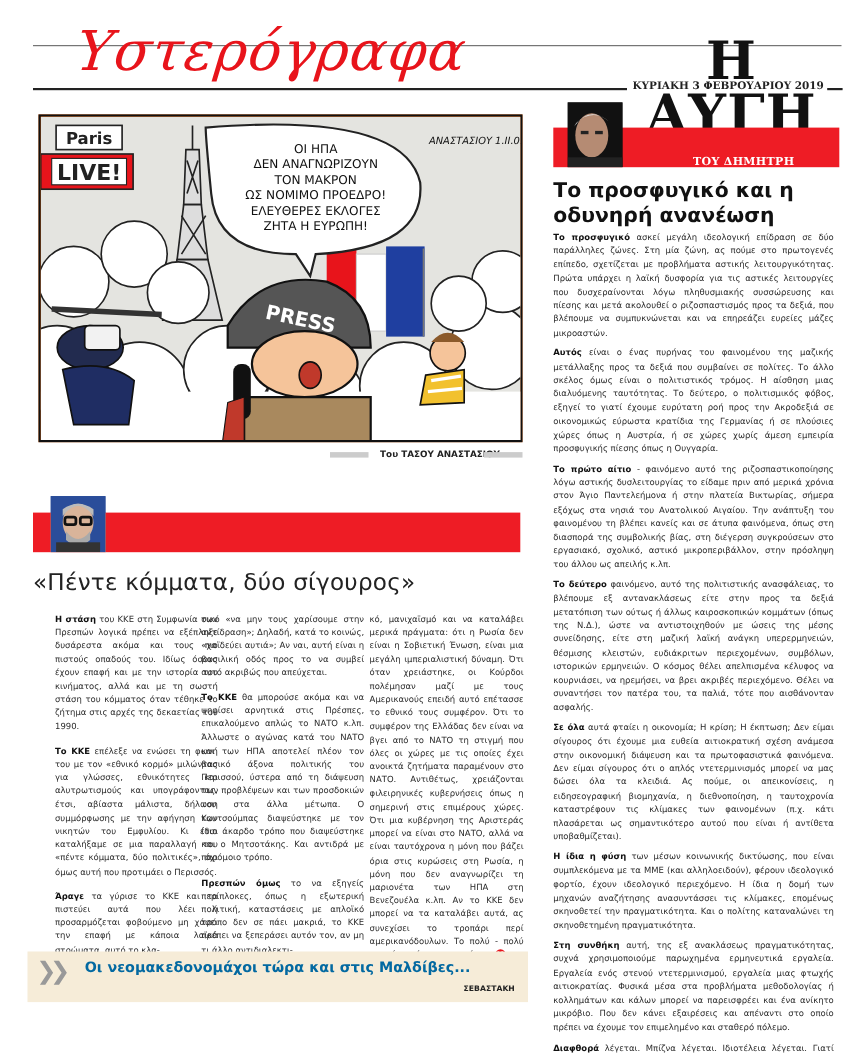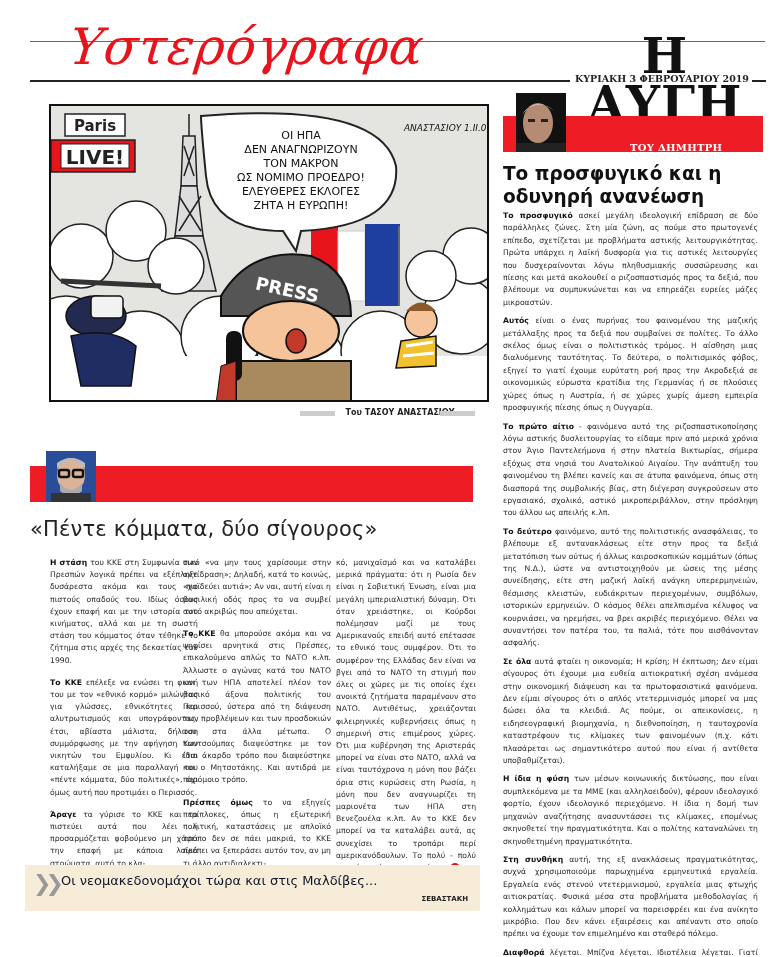--- a/index.html
+++ b/index.html
@@ -8,21 +8,21 @@
 
   
   .rule-top { position: absolute; left: 30px; top: 41px; width: 735px; height: 1px; background: #666; }
   .rule-bot { position: absolute; left: 30px; top: 80px; width: 540px; height: 2px; background: #222; }
   .rule-bot2 { position: absolute; left: 752px; top: 80px; width: 14px; height: 2px; background: #222; }
   .section-title { position: absolute; left: 70px; top: 22px; font-family: "DejaVu Serif", serif; font-style: italic; font-size: 50px; color: #e8141b; letter-spacing: 1px; transform: skewX(-6deg); line-height: 1; }
   .logo { position: absolute; left: 565px; top: 32px; width: 200px; text-align: center; font-family: "DejaVu Serif", serif; font-weight: bold; font-size: 48px; letter-spacing: 1px; color: #111; line-height: 1; }
   .date { position: absolute; left: 575px; top: 73px; width: 180px; font-family: "DejaVu Serif", serif; font-weight: bold; font-size: 9.5px; color: #222; }
 
   
-  .cartoon { position: absolute; left: 35px; top: 104px; width: 440px; height: 298px; border: 2px solid #111; background: #f97316; overflow: hidden; margin-left: 14px; }
+  .cartoon { position: absolute; left: 35px; top: 104px; width: 440px; height: 298px; border: 2px solid #111; background: #f97316; overflow: hidden; }
   .cartoon svg { position: absolute; left: 0; top: 0; }
   .cartoon-credit { position: absolute; left: 300px; top: 408px; width: 200px; text-align: center; font-size: 8px; font-weight: bold; color: #222; }
   .credit-bar { position: absolute; top: 411px; height: 5px; background: #ccc; }
 
   
   .author-band-l { position: absolute; left: 30px; top: 466px; width: 443px; height: 36px; background: #ee1c25; }
   .author-photo-l { position: absolute; left: 46px; top: 451px; width: 50px; height: 51px; background: linear-gradient(180deg,#2a4d9a 0%,#2a4d9a 30%, #8a8a8a 30%); overflow: hidden; }
   .author-name-l { position: absolute; left: 104px; top: 504px; font-family: "DejaVu Serif", serif; font-size: 7.5px; font-weight: bold; color: #fff; letter-spacing: 0.3px; }
   .headline-l { position: absolute; left: 30px; top: 517px; font-size: 21px; font-weight: normal; color: #222; letter-spacing: 0.2px; }
 
@@ -31,21 +31,21 @@
   .col b { color: #111; font-weight: bold; }
   .col-1 { left: 30px; top: 557px; width: 148px; margin-left: 20px; }
   .col-2 { left: 183px; top: 557px; width: 148px; }
   .col-3 { left: 336px; top: 557px; width: 140px; }
 
   .end-mark { display: inline-block; width: 10px; height: 10px; border-radius: 50%; background: #e8141b; color: #fff; font-size: 7px; line-height: 10px; text-align: center; font-weight: bold; vertical-align: middle; margin-left: 8px; }
 
   
   .promo { position: absolute; left: 25px; top: 865px; width: 455px; height: 46px; background: #f6ecd8; }
   .promo-arrows { position: absolute; left: 8px; top: 6px; font-size: 22px; color: #999; letter-spacing: -6px; }
-  .promo-title { position: absolute; left: 36px; top: 8px; font-size: 13px; font-weight: normal; color: #0f172a; }
+  .promo-title { position: absolute; left: 52px; top: 8px; font-size: 13px; font-weight: bold; color: #0369a1; }
   .promo-author { position: absolute; right: 12px; top: 30px; font-size: 7px; font-weight: bold; color: #222; }
 
   
   .author-band-r { position: absolute; left: 503px; top: 116px; width: 260px; height: 36px; background: #ee1c25; }
   .author-photo-r { position: absolute; left: 516px; top: 93px; width: 50px; height: 59px; background: #111; overflow: hidden; }
   .author-name-r { position: absolute; left: 630px; top: 142px; font-family: "DejaVu Serif", serif; font-size: 10px; font-weight: bold; color: #fff; letter-spacing: 0.3px; }
   .headline-r { position: absolute; left: 503px; top: 162px; width: 260px; font-size: 18.5px; font-weight: bold; line-height: 23px; color: #111; }
   .col-r { left: 503px; top: 210px; width: 255px; font-size: 7.7px; line-height: 12.4px; }
   .col-r p { margin-bottom: 6px; }
 </style>
@@ -158,21 +158,21 @@
 <h2 class="headline-l">«Πέντε κόμματα, δύο σίγουρος»</h2>
 
 <div class="col col-1">
   <p><b>Η στάση</b><span> του ΚΚΕ στη Συμφωνία των Πρεσπών λογικά πρέπει να εξέπληξε δυσάρεστα ακόμα και τους πιο πιστούς οπαδούς του. Ιδίως όσους έχουν επαφή και με την ιστορία του κινήματος, αλλά και με τη σωστή στάση του κόμματος όταν τέθηκε το ζήτημα στις αρχές της δεκαετίας του 1990.</span></p>
   <p><b>Το ΚΚΕ</b><span> επέλεξε να ενώσει τη φωνή του με τον «εθνικό κορμό» μιλώντας για γλώσσες, εθνικότητες και αλυτρωτισμούς και υπογράφοντας, έτσι, αβίαστα μάλιστα, δήλωση συμμόρφωσης με την αφήγηση των νικητών του Εμφυλίου. Κι έτσι καταλήξαμε σε μια παραλλαγή του «πέντε κόμματα, δύο πολιτικές», όχι όμως αυτή που προτιμάει ο Περισσός.</span></p>
   <p><b>Άραγε</b><span> τα γύρισε το ΚΚΕ και τα πιστεύει αυτά που λέει ή προσαρμόζεται φοβούμενο μη χάσει την επαφή με κάποια λαϊκά στρώματα, αυτό το κλα-</span></p>
 </div>
 <div class="col col-2">
   <p><span>σικό «να μην τους χαρίσουμε στην αντίδραση»; Δηλαδή, κατά το κοινώς, «χαϊδεύει αυτιά»; Αν ναι, αυτή είναι η βασιλική οδός προς το να συμβεί αυτό ακριβώς που απεύχεται.</span></p>
   <p><b>Το ΚΚΕ</b><span> θα μπορούσε ακόμα και να ψηφίσει αρνητικά στις Πρέσπες, επικαλούμενο απλώς το ΝΑΤΟ κ.λπ. Άλλωστε ο αγώνας κατά του ΝΑΤΟ και των ΗΠΑ αποτελεί πλέον τον βασικό άξονα πολιτικής του Περισσού, ύστερα από τη διάψευση των προβλέψεων και των προσδοκιών του στα άλλα μέτωπα. Ο Κουτσούμπας διαψεύστηκε με τον ίδιο άκαρδο τρόπο που διαψεύστηκε και ο Μητσοτάκης. Και αντιδρά με παρόμοιο τρόπο.</span></p>
-  <p><b>Πρέσπες όμως</b><span> το να εξηγείς περίπλοκες, όπως η εξωτερική πολιτική, καταστάσεις με απλοϊκό τρόπο δεν σε πάει μακριά, το ΚΚΕ πρέπει να ξεπεράσει αυτόν τον, αν μη τι άλλο αντιδιαλεκτι-</span></p>
+  <p><b>Πρεσπών όμως</b><span> το να εξηγείς περίπλοκες, όπως η εξωτερική πολιτική, καταστάσεις με απλοϊκό τρόπο δεν σε πάει μακριά, το ΚΚΕ πρέπει να ξεπεράσει αυτόν τον, αν μη τι άλλο αντιδιαλεκτι-</span></p>
 </div>
 <div class="col col-3">
   <p><span>κό, μανιχαϊσμό και να καταλάβει μερικά πράγματα: ότι η Ρωσία δεν είναι η Σοβιετική Ένωση, είναι μια μεγάλη ιμπεριαλιστική δύναμη. Ότι όταν χρειάστηκε, οι Κούρδοι πολέμησαν μαζί με τους Αμερικανούς επειδή αυτό επέτασσε το εθνικό τους συμφέρον. Ότι το συμφέρον της Ελλάδας δεν είναι να βγει από το ΝΑΤΟ τη στιγμή που όλες οι χώρες με τις οποίες έχει ανοικτά ζητήματα παραμένουν στο ΝΑΤΟ. Αντιθέτως, χρειάζονται φιλειρηνικές κυβερνήσεις όπως η σημερινή στις επιμέρους χώρες. Ότι μια κυβέρνηση της Αριστεράς μπορεί να είναι στο ΝΑΤΟ, αλλά να είναι ταυτόχρονα η μόνη που βάζει όρια στις κυρώσεις στη Ρωσία, η μόνη που δεν αναγνωρίζει τη μαριονέτα των ΗΠΑ στη Βενεζουέλα κ.λπ. Αν το ΚΚΕ δεν μπορεί να τα καταλάβει αυτά, ας συνεχίσει το τροπάρι περί αμερικανόδουλων. Το πολύ - πολύ να πείσει κάνα χρυσαυγίτη.</span><span class="end-mark">Y</span></p>
 </div>
 
 <div class="promo">
   <span class="promo-arrows">❯❯</span>
   <span class="promo-title">Οι νεομακεδονομάχοι τώρα και στις Μαλδίβες...</span>
   <span class="promo-author">ΣΕΒΑΣΤΑΚΗ</span>
 </div>

